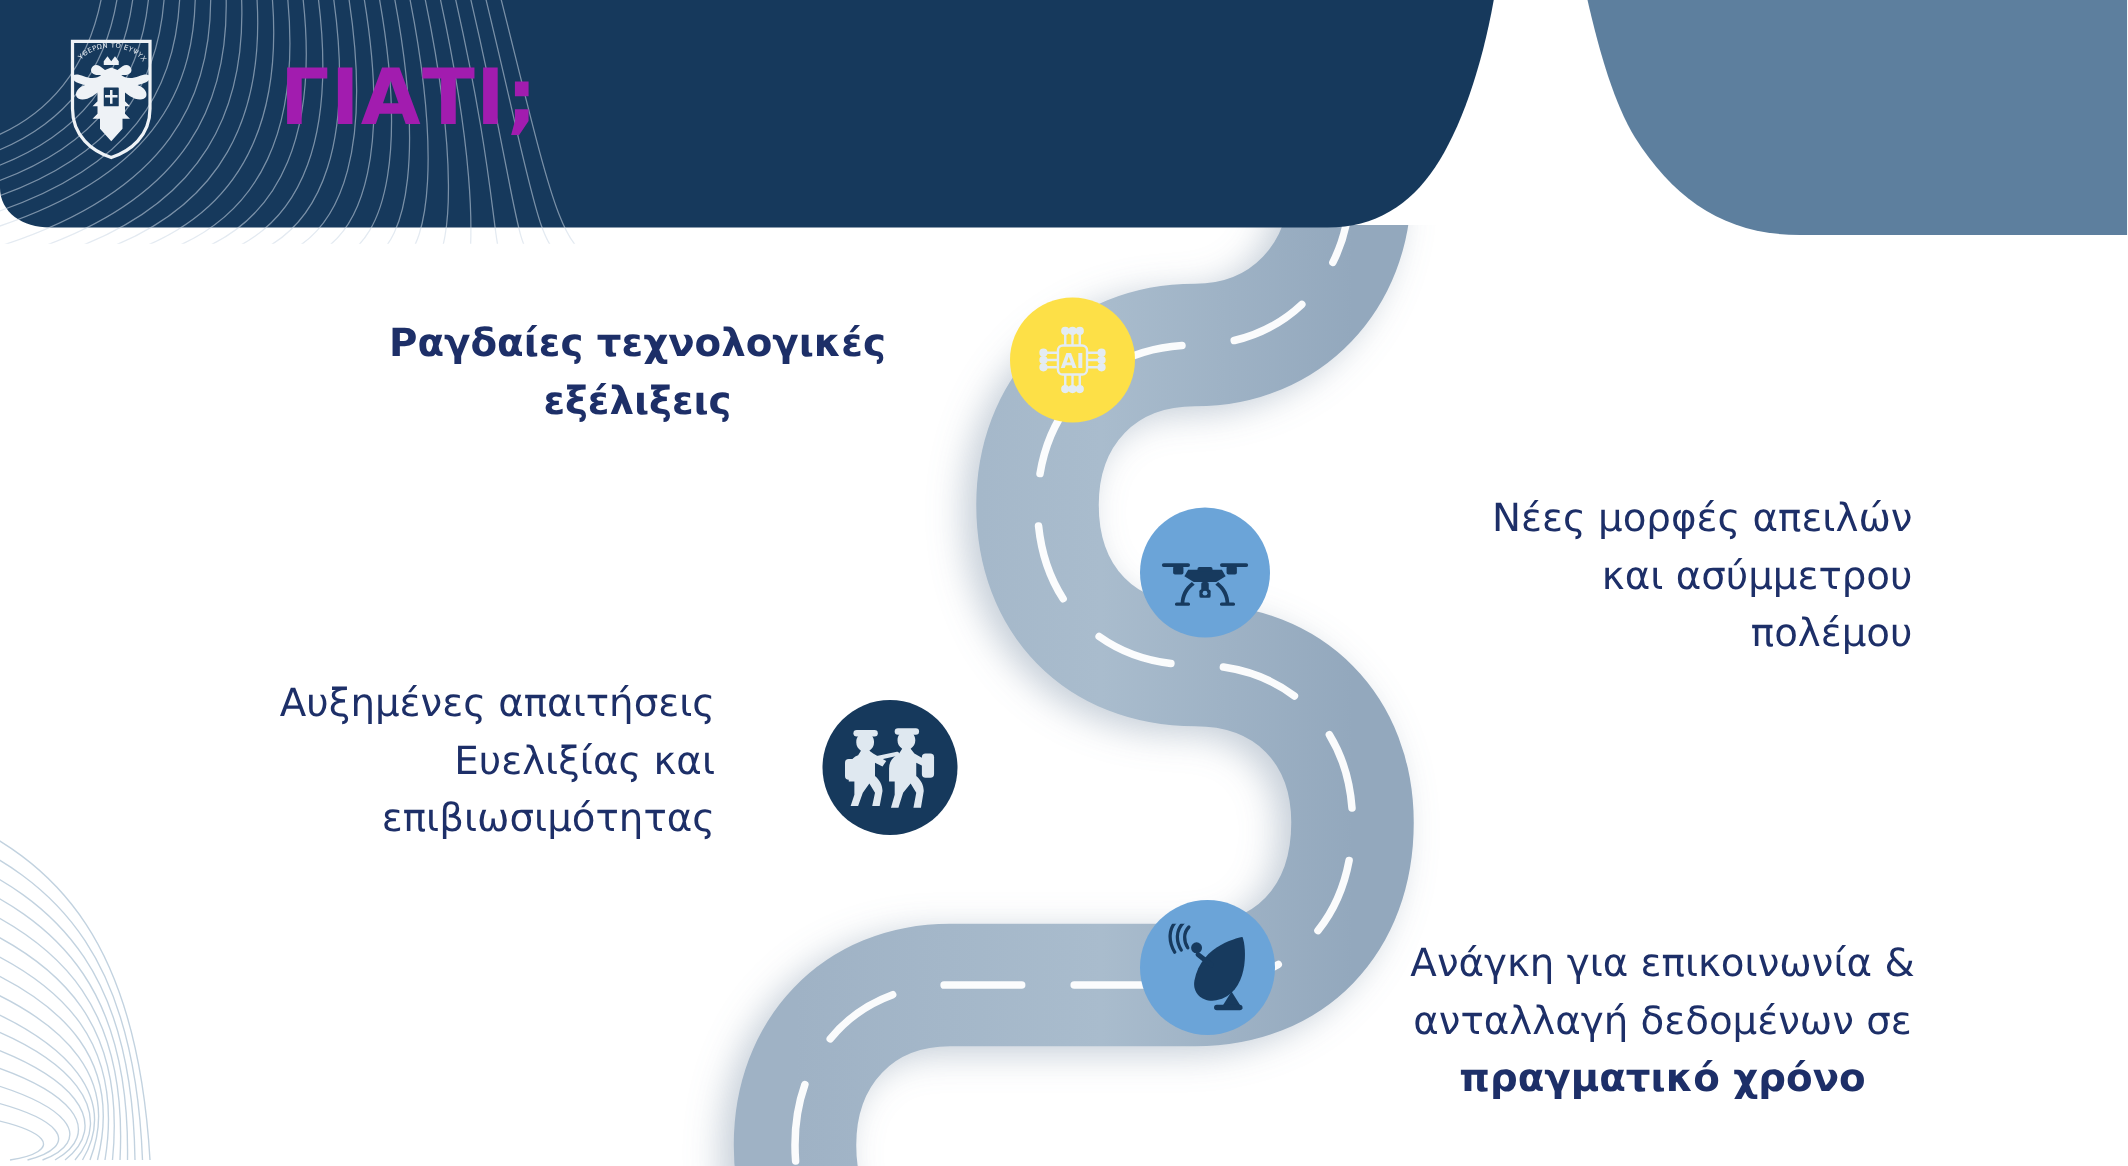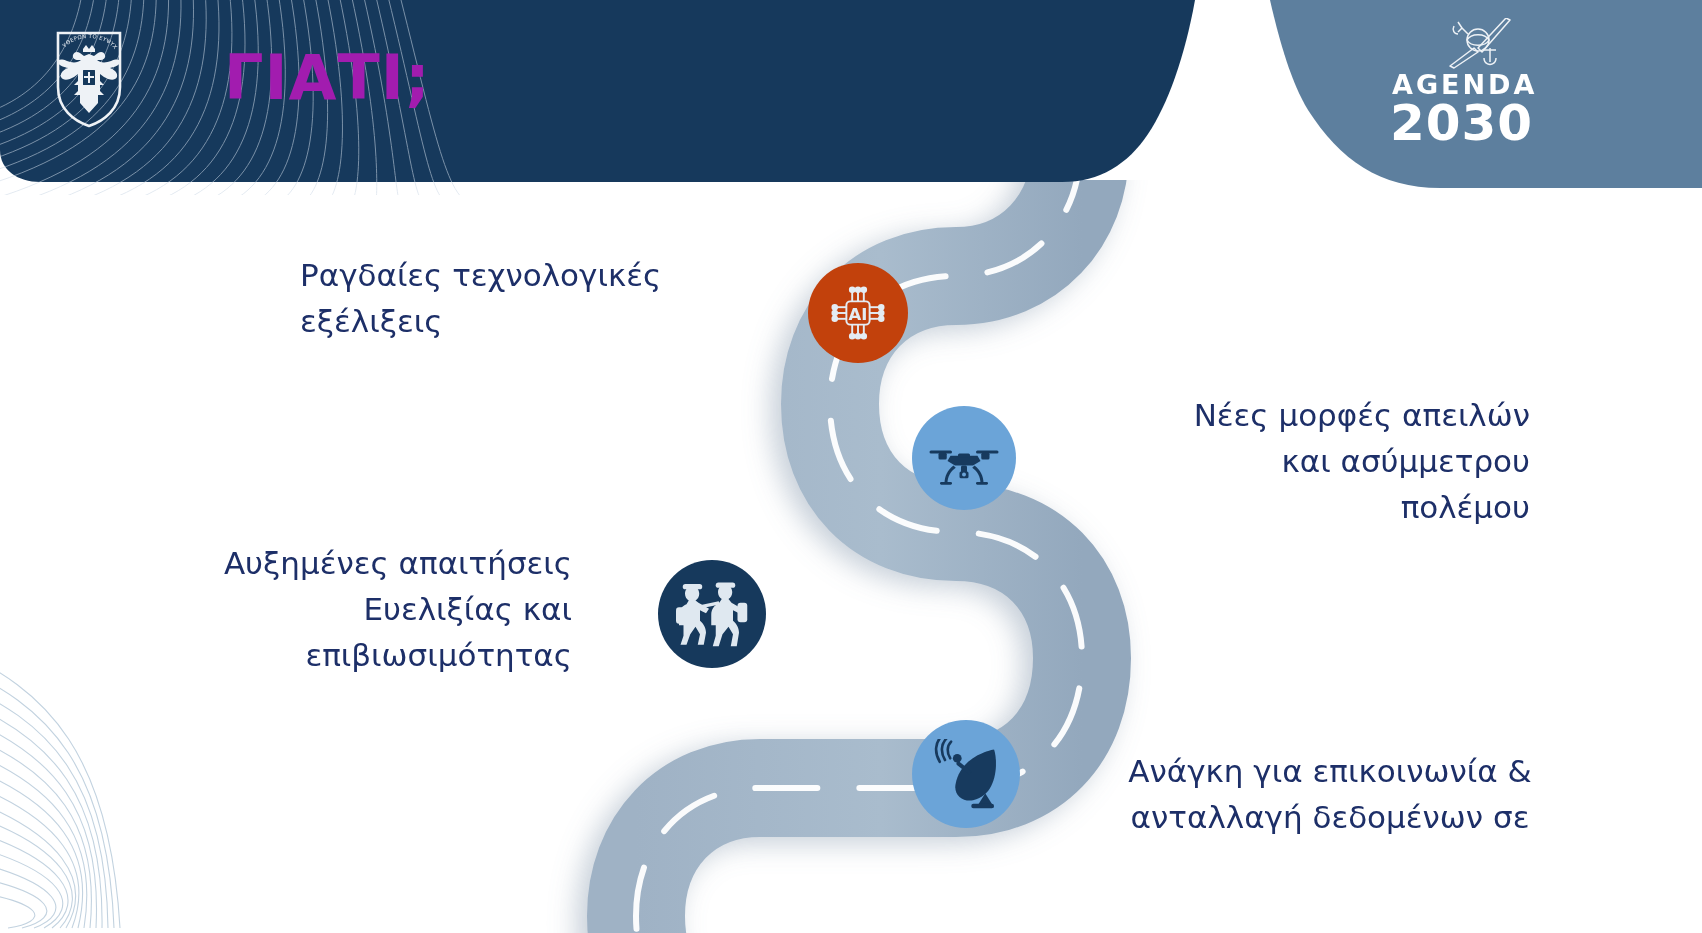--- a/index.html
+++ b/index.html
@@ -66,38 +66,38 @@
   .node {
     position: absolute;
     border-radius: 50%;
     z-index: 4;
     display: flex;
     align-items: center;
     justify-content: center;
   }
   .node svg { display:block; }
 
-  #node-ai       { left: 808px;  top: 263px; width: 100px; height: 100px; background: #c2410c; }
+  #node-ai       { left: 808px;  top: 238px; width: 100px; height: 100px; background: #fde047; }
   #node-drone    { left: 912px;  top: 406px; width: 104px; height: 104px; background: #6ba4d8; }
   #node-soldiers { left: 658px;  top: 560px; width: 108px; height: 108px; background: #16395c; }
   #node-satcom   { left: 912px;  top: 720px; width: 108px; height: 108px; background: #6ba4d8; }
 
   
   .txt {
     position: absolute;
     color: #1d2f68;
     font-family: "DejaVu Sans", sans-serif;
     font-size: 31px;
     line-height: 46px;
     z-index: 6;
     white-space: pre-line;
   }
   .txt b { font-weight: bold; }
 
-  #txt-tech   { left: 300px;  top: 252px; width: 420px; text-align: left; }
+  #txt-tech   { left: 300px;  top: 252px; width: 420px; text-align: center; font-weight: bold; }
   #txt-threat { left: 1100px; top: 392px; width: 430px; text-align: right; }
   #txt-agility{ left: 172px;  top: 540px; width: 400px; text-align: right; }
   #txt-comms  { left: 1100px; top: 702px; width: 460px; text-align: center; }
 </style>
 </head>
 <body>
 
 <div id="slide">
 
   <svg class="wave-bottom" width="420" height="310" viewBox="0 0 420 310">
@@ -255,21 +255,21 @@
 και ασύμμετρου
 πολέμου</div>
 
   <div class="txt" id="txt-agility">Αυξημένες απαιτήσεις
 Ευελιξίας και
 επιβιωσιμότητας</div>
 
   <div class="txt" id="txt-comms">
     <span>Ανάγκη για επικοινωνία &amp;
 ανταλλαγή δεδομένων σε
-</span>
+</span><b>πραγματικό χρόνο</b>
   </div>
 
   <div class="header-layer">
 
     <svg class="header-svg" width="1702" height="215" viewBox="0 0 1702 215">
 
       <path d="M1270,0 L1702,0 L1702,188 L1440,188
                C1380,188 1340,160 1308,110
                C1292,84 1280,44 1270,0 Z" fill="#5d7f9e"></path>
 
@@ -331,38 +331,15 @@
       </g>
 
       <path id="mottoArc" d="M14,24 A28,20 0 0 1 64,24" fill="none"></path>
       <text font-family="DejaVu Sans, sans-serif" font-size="5.4" fill="#eef2f6" letter-spacing="0.3">
         <textPath href="#mottoArc" startOffset="50%" text-anchor="middle">ΕΛΕΥΘΕΡΩΝ ΤΟ ΕΥΨΥΧΟΝ</textPath>
       </text>
     </svg>
 
     <div class="title">ΓΙΑΤΙ;</div>
 
-    <div class="agenda-logo">
-      <svg class="agenda-emblem" viewBox="0 0 80 52">
-        <g fill="none" stroke="#eef2f6" stroke-width="1.5" stroke-linejoin="round">
-
-          <path d="M66,2 L38,34 L34,30 L62,0 Z"></path>
-
-          <circle cx="34" cy="22" r="11"></circle>
-          <path d="M23,22 C27,15 41,15 45,22 C41,29 27,29 23,22 Z"></path>
-
-          <path d="M14,4 L18,10 L14,14 M18,10 L24,16"></path>
-          <path d="M10,8 C8,12 10,16 14,16"></path>
-
-          <path d="M46,30 L46,44 M40,40 C40,46 46,48 50,45 M52,40 C52,46 46,48 42,45"></path>
-          <path d="M40,32 L52,32"></path>
-
-          <path d="M6,48 L30,30 L34,34 L10,50 Z"></path>
-        </g>
-      </svg>
-      <svg class="agenda-word" viewBox="0 0 200 78">
-        <text x="0" y="26" font-family="DejaVu Sans, sans-serif" font-size="27" font-weight="bold" letter-spacing="3" fill="#ffffff">AGENDA</text>
-        <text x="-2" y="72" font-family="DejaVu Sans, sans-serif" font-size="50" font-weight="bold" letter-spacing="1" fill="#ffffff">2030</text>
-      </svg>
-    </div>
   </div>
 
 </div>
 
 </body></html>

